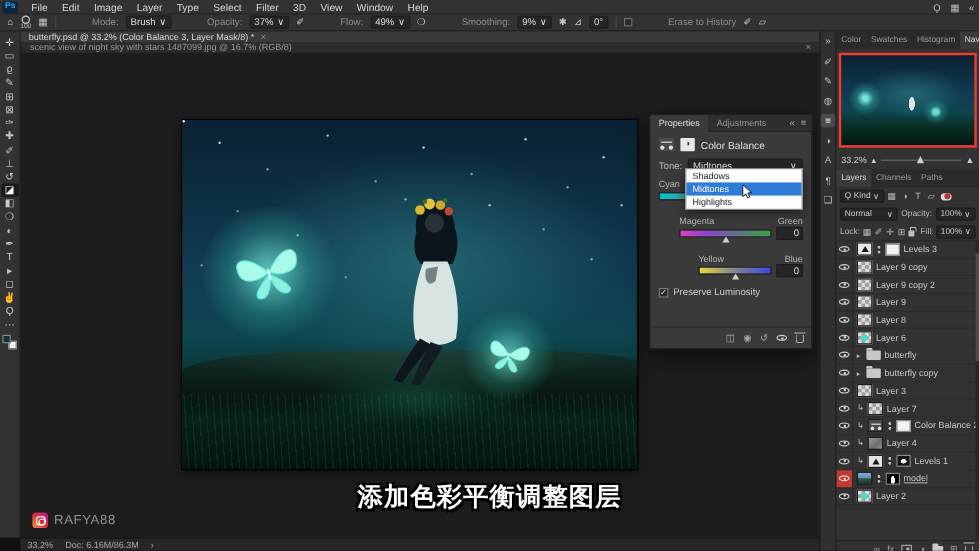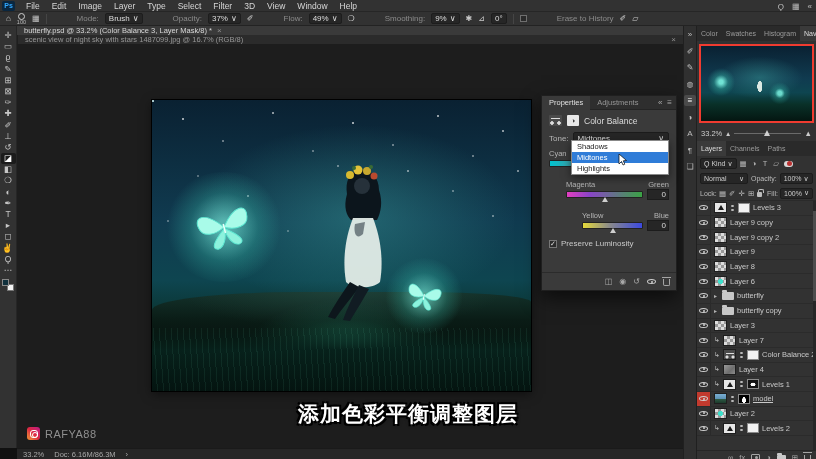--- a/index.html
+++ b/index.html
@@ -590,30 +590,20 @@
         <span class="mask m-model"></span>
       <span class="lname" style="text-decoration:underline;">model</span>
     </div>
     <div class="lrow">
       <span class="eyec">
           <span class="eye"></span>
         </span>
       <span class="thumb t-cyan"></span>
       <span class="lname">Layer 2</span>
     </div>
-    <div class="lrow">
-      <span class="eyec">
-          <span class="eye"></span>
-        </span>
-      <span class="cliparr">↳</span>
-      <span class="thumb t-levels"></span>
-        <span class="chain"></span>
-        <span class="mask"></span>
-      <span class="lname">Levels 2</span>
-    </div>
     <div id="list-scroll">
         <span id="list-scroll-thumb"></span>
       </div>
   </div>
 
   <div id="layers-foot">
     <span>∞</span>
     <span>fx</span>
     <span class="mini-mask"></span>
     <span>◑</span>

